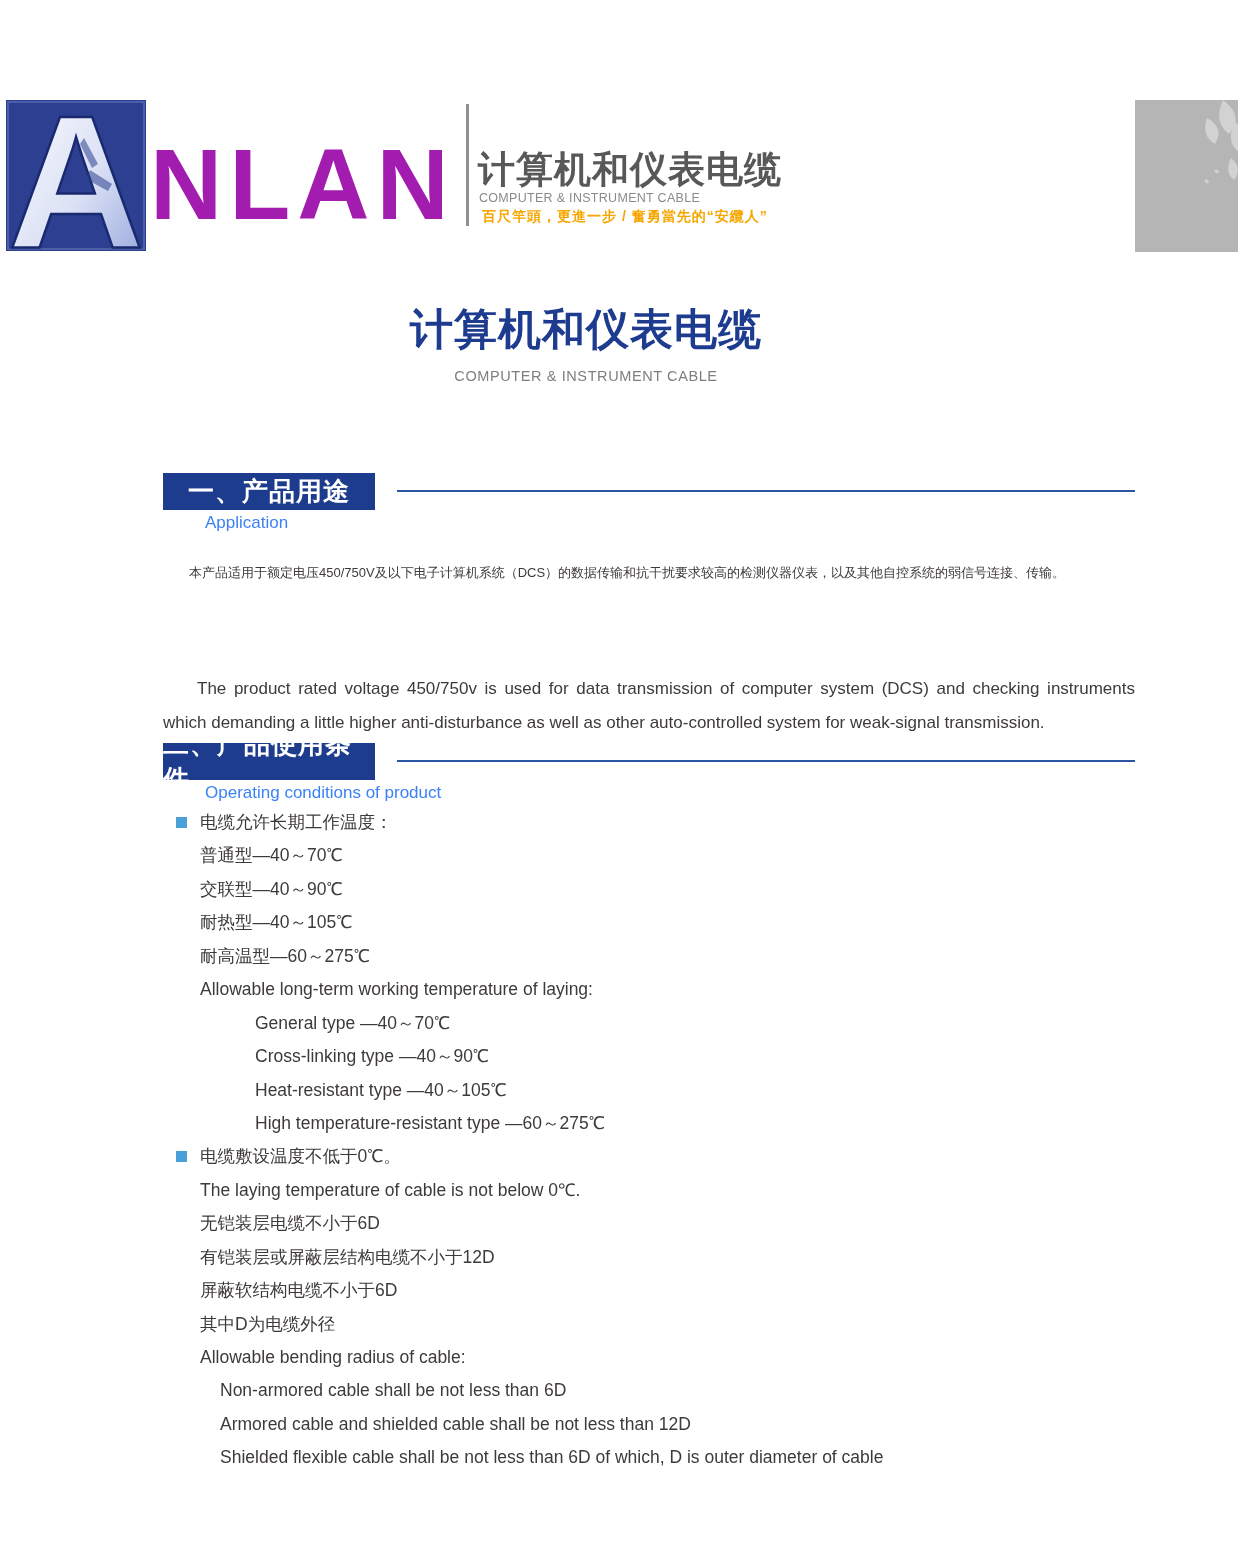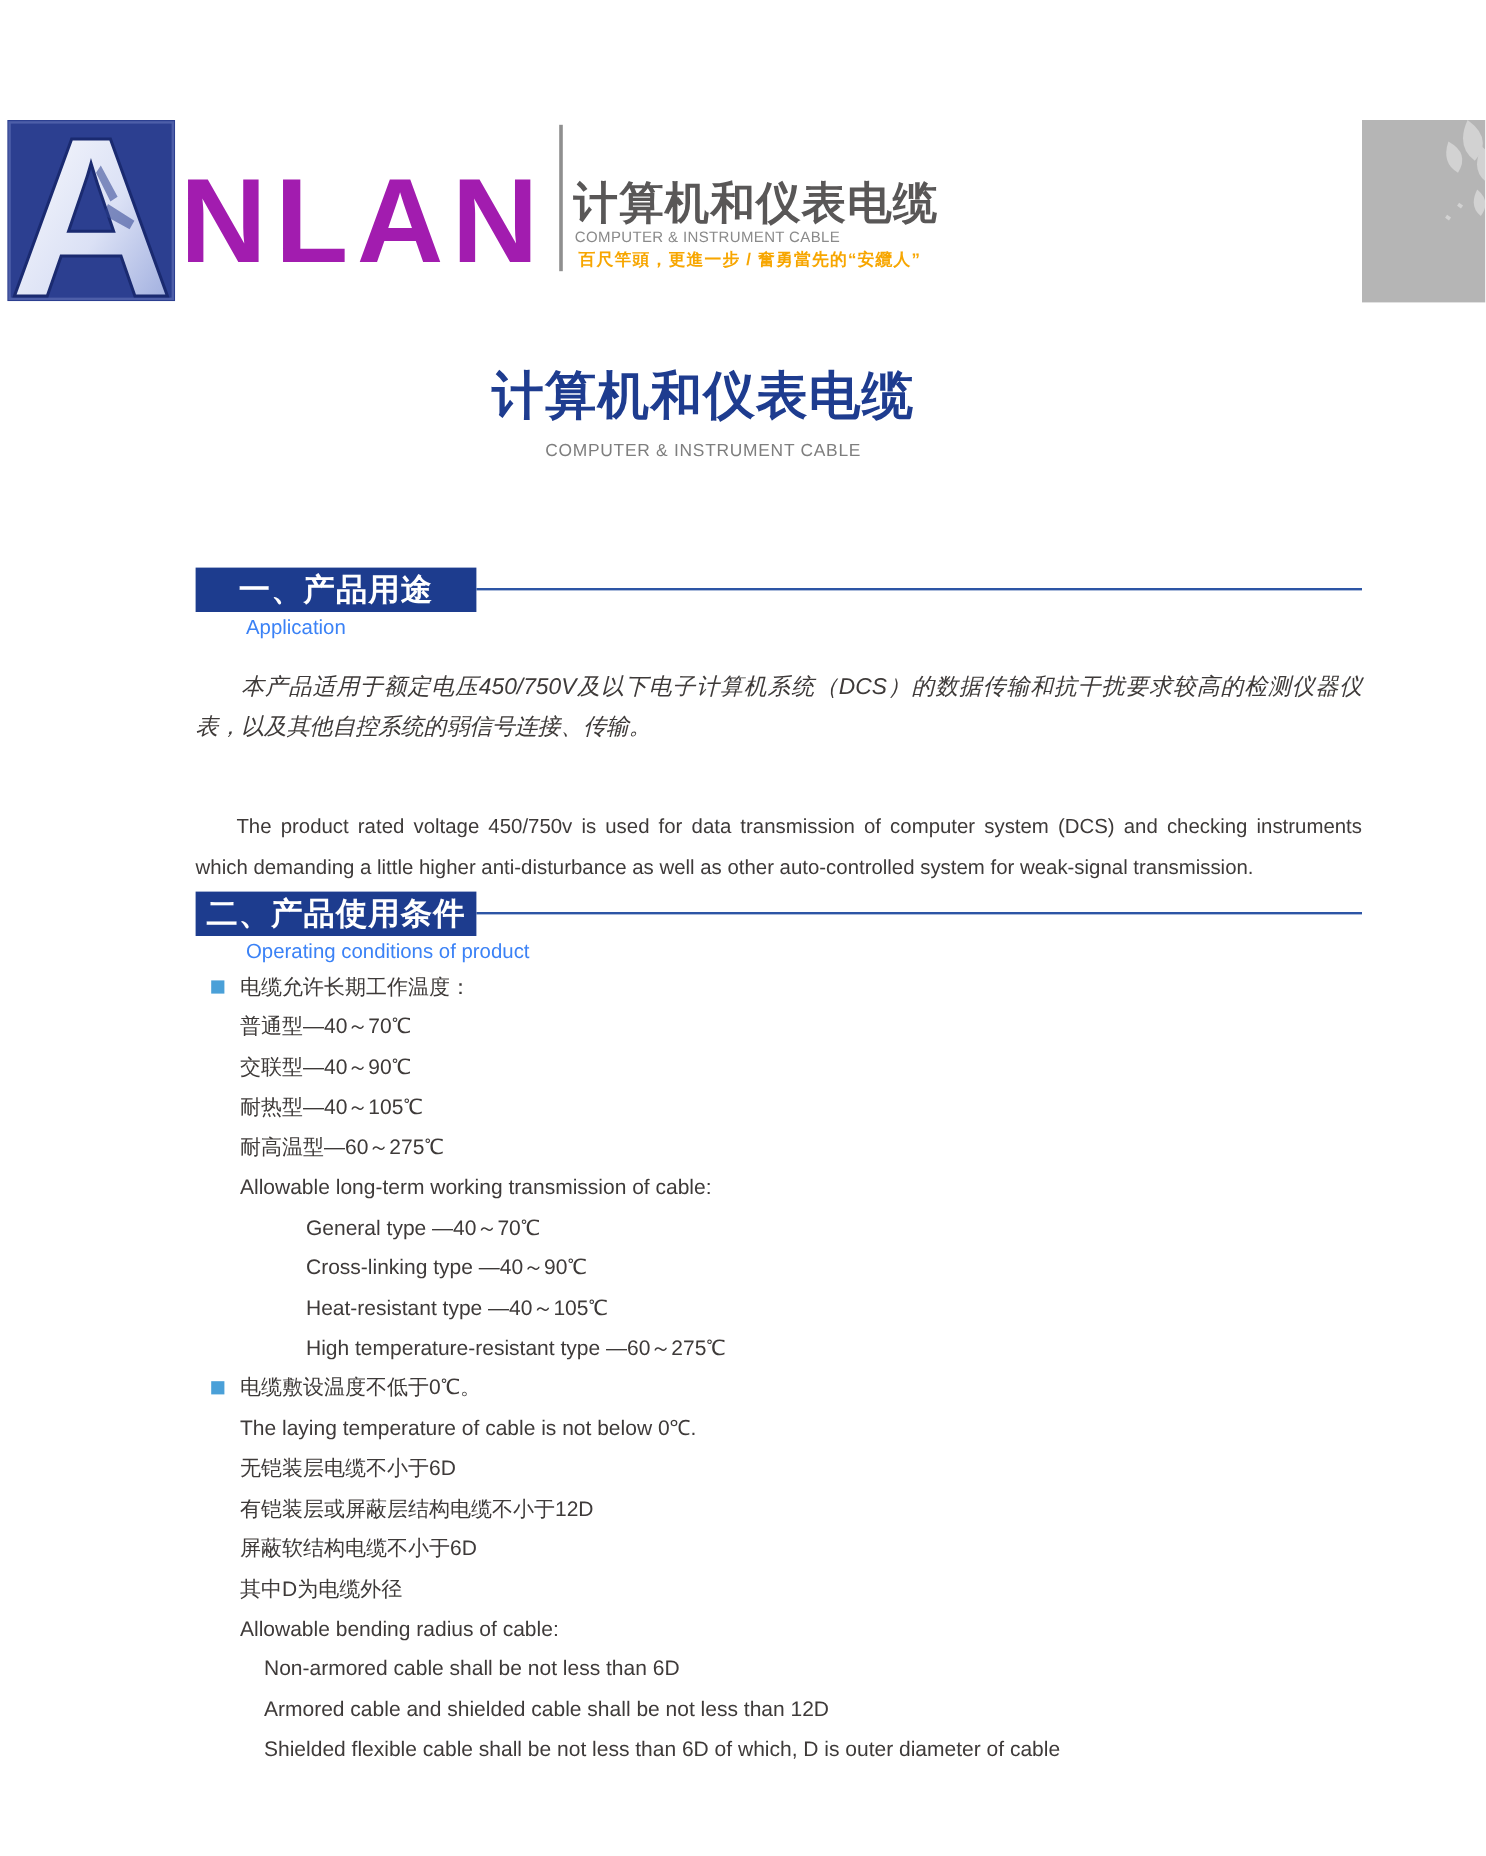--- a/index.html
+++ b/index.html
@@ -19,35 +19,35 @@
                 color:#f7a600; letter-spacing:1px; }
   .corner-deco { position:absolute; left:1135px; top:100px; width:103px; height:152px;
                  background:#b5b5b5; overflow:hidden; }
 
   
   .hero { position:absolute; left:0; top:301px; width:1172px; text-align:center; }
   .hero-title { font-size:43px; font-weight:bold; color:#1e3c8f; letter-spacing:1px; }
   .hero-sub { margin-top:9px; font-size:14.5px; color:#7e7e7e; letter-spacing:0.6px; }
 
   
-  .sec-box { position:absolute; left:163px; width:234px; height:37px; background:#1d3c8e;
+  .sec-box { position:absolute; left:163px; width:212px; height:37px; background:#1d3c8e;
              color:#ffffff; font-size:26px; font-weight:bold; letter-spacing:1px;
              display:flex; align-items:center; justify-content:center; }
   .sec-box.s1 { top:473px; }
   .sec-box.s2 { top:743px; }
   .sec-rule { position:absolute; left:397px; width:738px; height:2px; background:#2d55a5; }
   .sec-rule.r1 { top:490px; }
   .sec-rule.r2 { top:760px; }
   .sec-sub { position:absolute; left:205px; font-size:17px; color:#3b82f6; }
   .sec-sub.s1 { top:513px; }
   .sec-sub.s2 { top:783px; }
 
   
   .para { position:absolute; left:163px; width:972px; color:#3e3a39; text-align:justify; }
-  .para.cn { top:556px; font-size:19px; line-height:34px; text-indent:2em;font-style:italic; }
+  .para.cn { top:556px; font-size:13px; line-height:34px; text-indent:2em; }
   .para.en { top:624px; font-size:17px; line-height:34px; text-indent:2em;margin-top:48px; }
 
   
   .cond-list { position:absolute; left:0; top:806px; width:1135px; }
   .row { position:relative; height:33.45px; line-height:33.45px; padding-left:200px;
          font-size:17.5px; color:#3e3a39; white-space:nowrap; }
   .row.deep { padding-left:255px; }
   .row.mid  { padding-left:220px; }
   .bullet { position:absolute; left:176px; top:11px; width:11px; height:11px; background:#4aa0d8; }
 </style>
@@ -104,21 +104,21 @@
   <div class="sec-box s2">二、产品使用条件</div>
   <div class="sec-rule r2"></div>
   <div class="sec-sub s2">Operating conditions of product</div>
 
   <div class="cond-list">
       <div class="row"><span class="bullet"></span><span>电缆允许长期工作温度：</span></div>
       <div class="row"><span>普通型—40～70℃</span></div>
       <div class="row"><span>交联型—40～90℃</span></div>
       <div class="row"><span>耐热型—40～105℃</span></div>
       <div class="row"><span>耐高温型—60～275℃</span></div>
-      <div class="row"><span>Allowable long-term working transmission of cable:</span></div>
+      <div class="row"><span>Allowable long-term working temperature of laying:</span></div>
       <div class="row deep"><span>General type —40～70℃</span></div>
       <div class="row deep"><span>Cross-linking type —40～90℃</span></div>
       <div class="row deep"><span>Heat-resistant type —40～105℃</span></div>
       <div class="row deep"><span>High temperature-resistant type —60～275℃</span></div>
       <div class="row"><span class="bullet"></span><span>电缆敷设温度不低于0℃。</span></div>
       <div class="row"><span>The laying temperature of cable is not below 0℃.</span></div>
       <div class="row"><span>无铠装层电缆不小于6D</span></div>
       <div class="row"><span>有铠装层或屏蔽层结构电缆不小于12D</span></div>
       <div class="row"><span>屏蔽软结构电缆不小于6D</span></div>
       <div class="row"><span>其中D为电缆外径</span></div>

